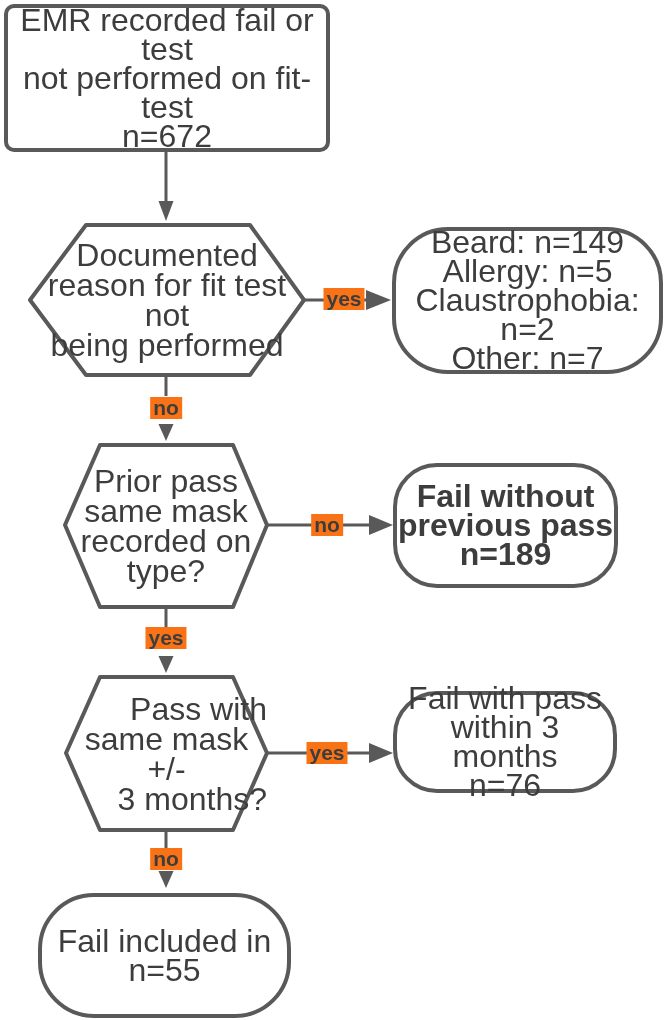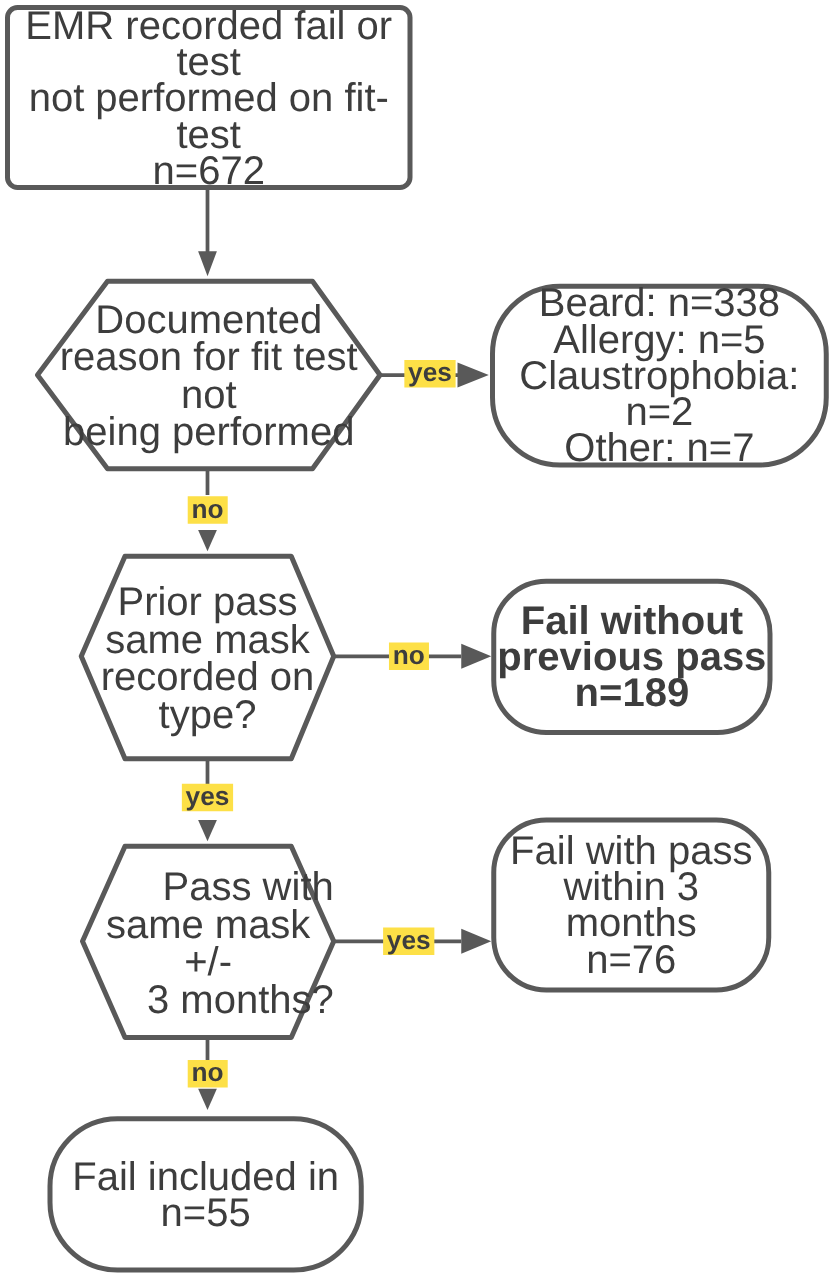--- a/index.html
+++ b/index.html
@@ -22,29 +22,29 @@
     box-sizing:border-box;
   }
   .box{
     background:#ffffff;
     border:4px solid #595959;
   }
   .hex-text{background:transparent;}
   .start-box{left:4px;top:4px;width:326px;height:148px;border-radius:10px;}
   .reasons-box{left:392px;top:227px;width:271px;height:147px;border-radius:56px;line-height:29px;}
   .fail-without-box{left:393px;top:463px;width:225px;height:125px;border-radius:44px;font-weight:bold;}
-  .fail-with-box{left:393px;top:654px;width:224px;height:140px;border-radius:44px;}
+  .fail-with-box{left:393px;top:691px;width:224px;height:102px;border-radius:44px;}
   .survival-box{left:38px;top:893px;width:253px;height:125px;border-radius:56px;}
   .hex1-text{left:30px;top:225px;width:274px;height:150px;line-height:30px;}
   .hex2-text{left:65px;top:445px;width:202px;height:162px;line-height:30px;}
   .hex3-text{left:66px;top:677px;width:201px;height:153px;line-height:30px;align-items:flex-end;}
   .edge-label{
     position:absolute;
     transform:translate(-50%,-50%);
-    background:#fde047;
+    background:#f97316;
     font-size:21px;font-weight:bold;
     color:#3d3d3d;
     padding:0 3px;
     line-height:22px;
   }
   .lbl-d1-yes{left:344px;top:299px;}
   .lbl-d1-no{left:166px;top:408px;}
   .lbl-d2-no{left:327px;top:525px;}
   .lbl-d2-yes{left:166px;top:638px;}
   .lbl-d3-yes{left:327px;top:753px;}
@@ -92,21 +92,21 @@
     <div>n=672</div>
   </div>
 
   <div class="node hex-text hex1-text">
     <div>Documented</div>
     <div>reason for fit test not</div>
     <div>being performed</div>
   </div>
 
   <div class="node box reasons-box">
-    <div>Beard: n=338</div>
+    <div>Beard: n=149</div>
     <div>Allergy: n=5</div>
     <div>Claustrophobia: n=2</div>
     <div>Other: n=7</div>
   </div>
 
   <div class="node hex-text hex2-text">
     <div>Prior pass</div>
     <div>same mask</div>
     <div>recorded on</div>
     <div>type?</div>

